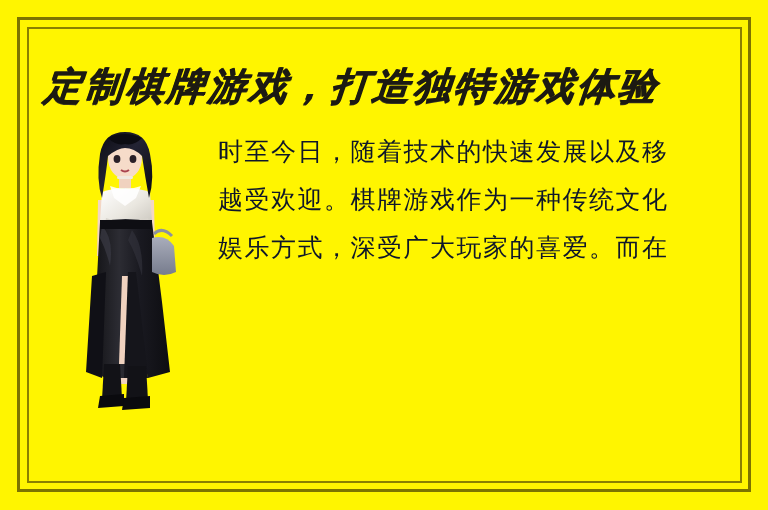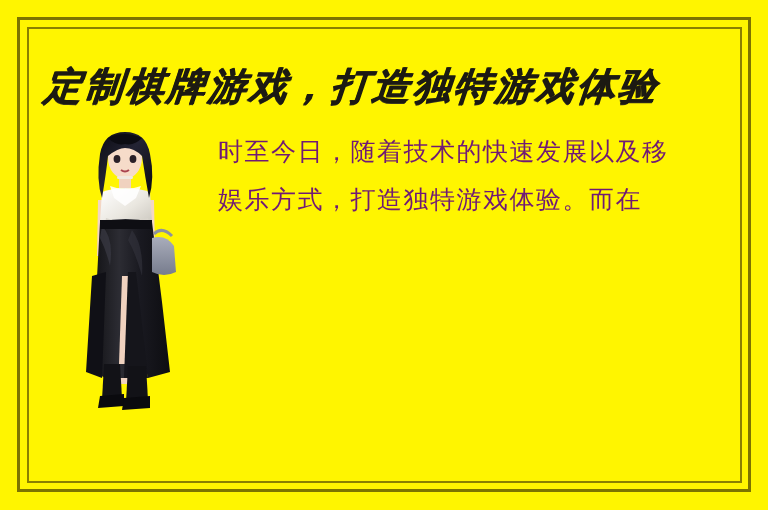--- a/index.html
+++ b/index.html
@@ -74,21 +74,21 @@
   .figure-svg { display: block; width: 126px; height: 292px; }
 
   
   .body-copy {
     position: absolute;
     left: 218px;
     top: 128px;
     width: 528px;
   }
   .copy-line {
-    color: #701a75;
+    color: #0f172a;
     font-family: "DejaVu Sans", sans-serif;
     font-size: 25px;
     line-height: 48px;
     height: 48px;
     letter-spacing: 1.5px;
     white-space: nowrap;
   }
 </style>
 </head>
 <body>
@@ -163,16 +163,17 @@
       <ellipse cx="55" cy="33" rx="3.4" ry="3.9" fill="#2a2028"></ellipse>
       <ellipse cx="71" cy="33" rx="3.4" ry="3.9" fill="#2a2028"></ellipse>
       <path d="M59 44 Q63 47 67 44" stroke="#a9434f" stroke-width="2" fill="none"></path>
 
       <rect x="55" y="50" width="16" height="3" rx="1.5" fill="#efe9e0"></rect>
     </svg>
   </div>
 
   <div class="body-copy">
     <div class="copy-line">时至今日，随着技术的快速发展以及移</div>
-    <div class="copy-line">娱乐方式，打造独特游戏体验。而在</div>
+    <div class="copy-line">越受欢迎。棋牌游戏作为一种传统文化</div>
+    <div class="copy-line">娱乐方式，深受广大玩家的喜爱。而在</div>
   </div>
 
 </div>
 
 </body></html>

